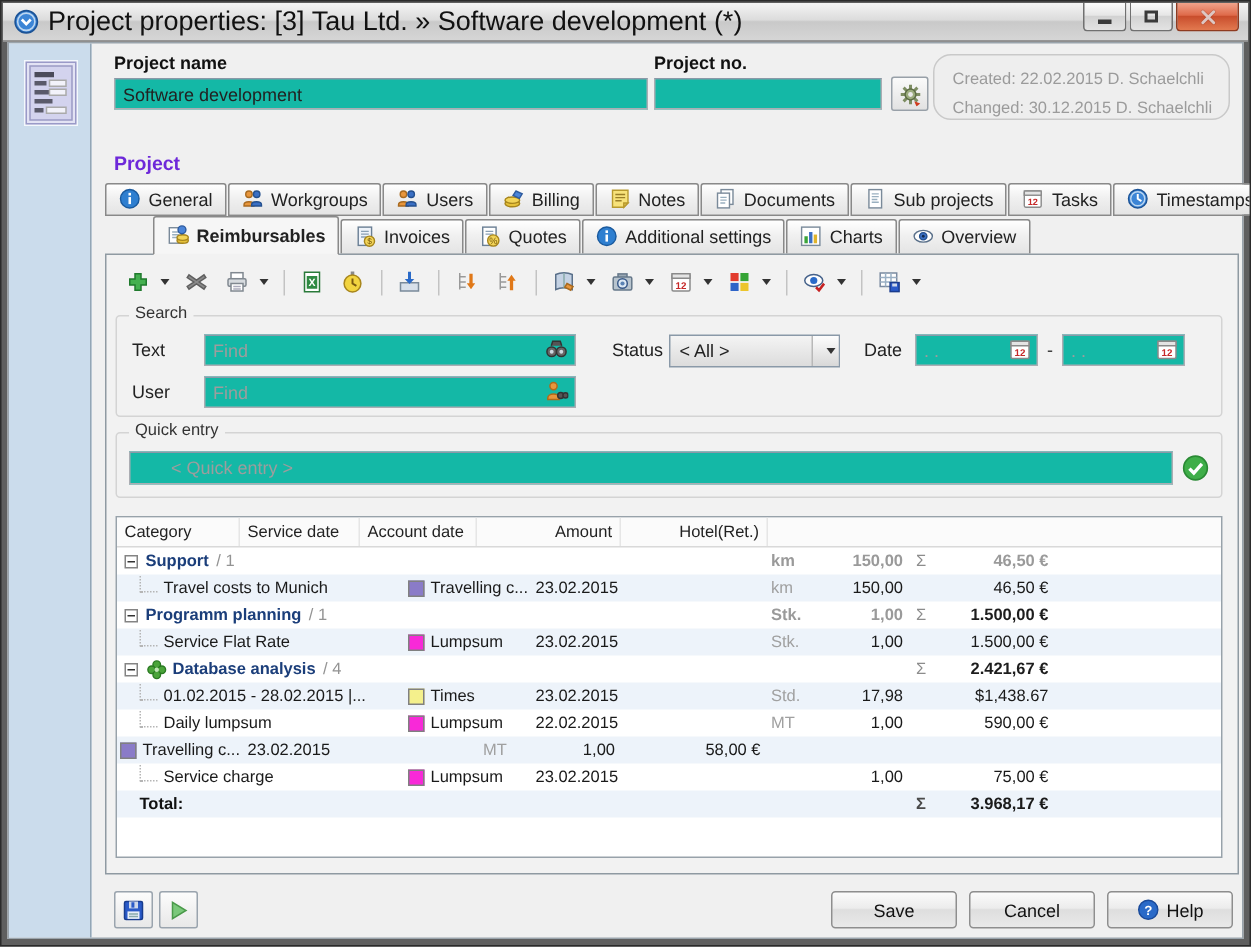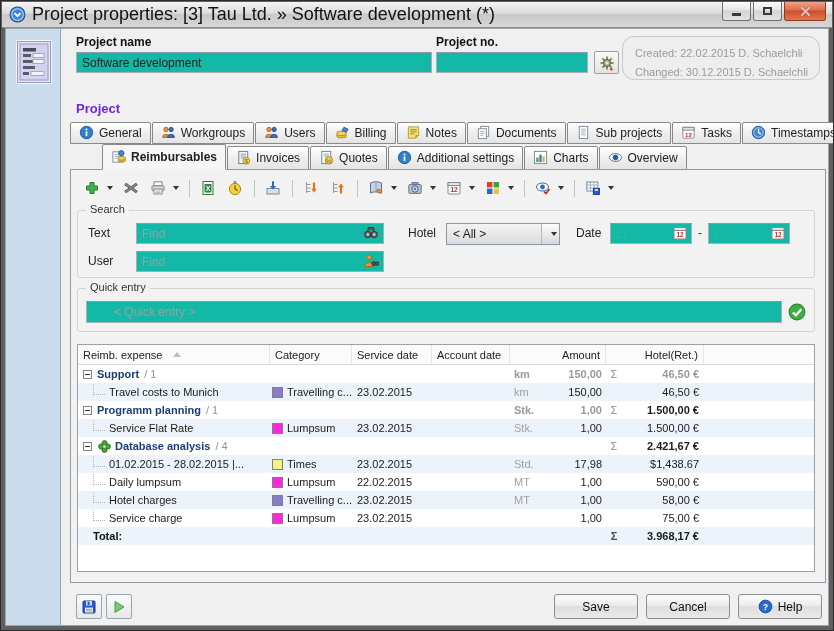--- a/index.html
+++ b/index.html
@@ -517,21 +517,21 @@
               <span class="fico" id="binico">
                   <svg viewBox="0 0 16 16" width="16" height="16">
                     <path d="M4.5 5.5l1-3h5l1 3" fill="#555" stroke="#333"></path>
                     <circle cx="4.8" cy="9.5" r="3.2" fill="#666" stroke="#333"></circle>
                     <circle cx="11.2" cy="9.5" r="3.2" fill="#666" stroke="#333"></circle>
                     <circle cx="4.8" cy="9.5" r="1.3" fill="#cfd8e0"></circle>
                     <circle cx="11.2" cy="9.5" r="1.3" fill="#cfd8e0"></circle>
                   </svg>
                 </span>
             </span>
-            <span class="slabel" style="left:330px;">Hotel</span>
+            <span class="slabel" style="left:330px;">Status</span>
             <span class="combo">
               <span>&lt; All &gt;</span>
               <span class="cbtn">
                   <span class="darr"></span>
                 </span>
             </span>
             <span class="slabel" style="left:498px;">Date</span>
             <span class="dwrap" style="left:532px;">
               <input class="txt" placeholder=". ." style="">
               <span class="fico" id="calico1">
@@ -578,24 +578,20 @@
                 <svg viewBox="0 0 16 16" width="18" height="18">
                   <circle cx="8" cy="8" r="7" fill="#3fae49" stroke="#2a8a34"></circle>
                   <path d="M4.4 8.4l2.6 2.6 4.8-5.4" stroke="#fff" stroke-width="2" fill="none"></path>
                 </svg>
               </span>
           </div>
         </div>
 
         <div class="grid">
           <div class="ghead">
-            <span class="hc" style="width:192px;">
-              <span>Reimb. expense</span>
-                <span class="sortup"></span>
-            </span>
             <span class="hc" style="width:82px;">
                 <span>Category</span>
               </span>
             <span class="hc" style="width:80px;">
                 <span>Service date</span>
               </span>
             <span class="hc" style="width:78px;">
                 <span>Account date</span>
               </span>
             <span class="hc r" style="width:96px;">
@@ -775,24 +771,20 @@
                 <span class="gc c-am">
                   <span>1,00</span>
                 </span>
                 <span class="gc c-sg"></span>
                 <span class="gc c-tot">
                   <span>590,00 €</span>
                 </span>
                 <span class="gc " style="flex: 1 1 0%;"></span>
               </div>
               <div class="grow alt child">
-                <span class="gc c-name">
-                  <span class="conn"></span>
-                  <span class="cname">Hotel charges</span>
-                </span>
                 <span class="gc c-cat">
                   <span class="swatch" style="background: rgb(138, 123, 200);"></span>
                   <span>Travelling c...</span>
                 </span>
                 <span class="gc c-sd">
                   <span>23.02.2015</span>
                 </span>
                 <span class="gc c-ad"></span>
                 <span class="gc c-un">
                   <span>MT</span>

